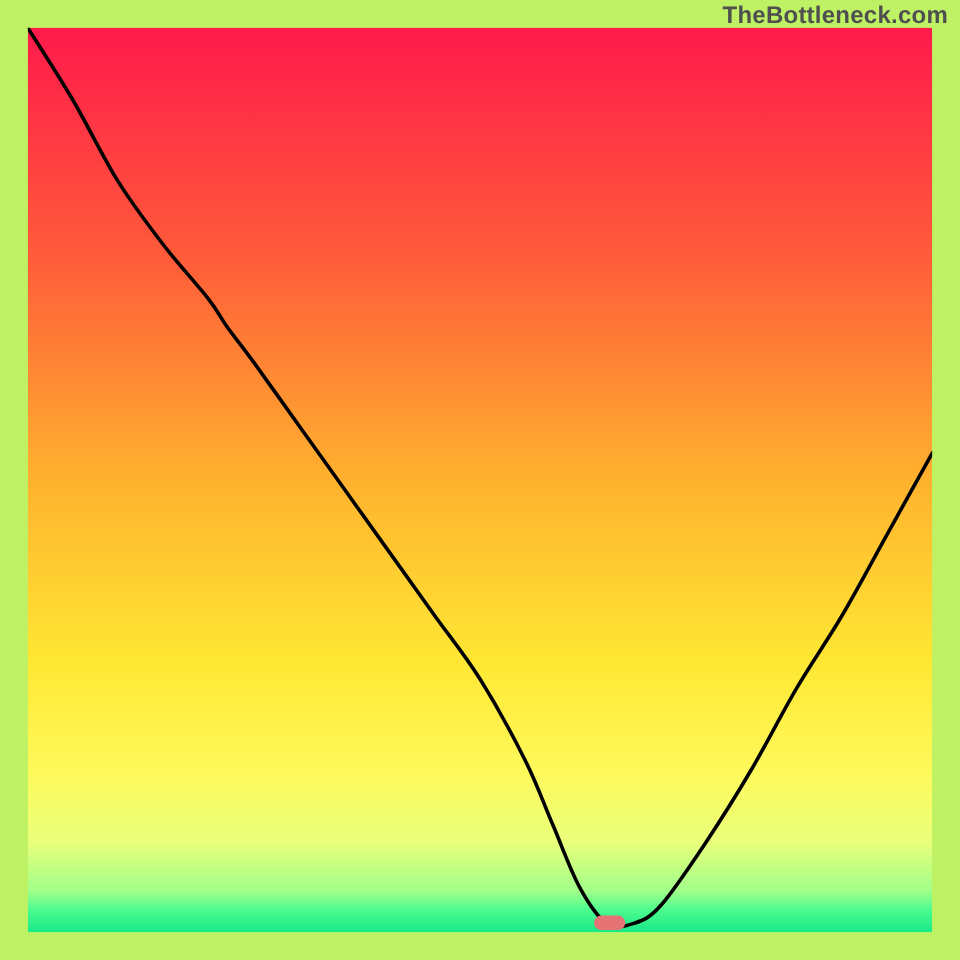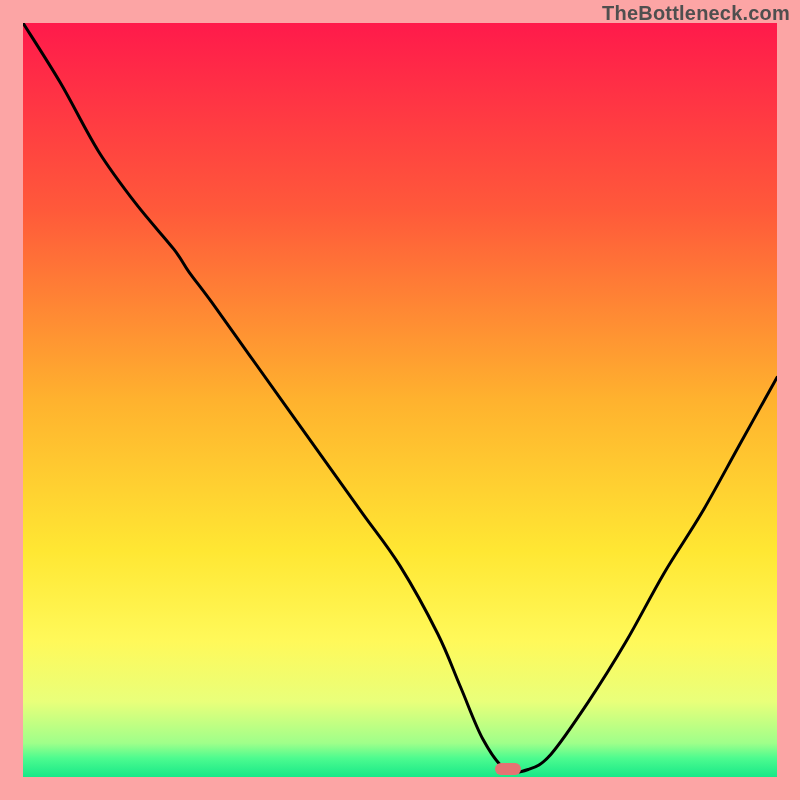--- a/index.html
+++ b/index.html
@@ -7,21 +7,21 @@
     padding: 0;
     width: 800px;
     height: 800px;
     background: #000;
     font-family: Arial, Helvetica, sans-serif;
   }
   .frame {
     position: relative;
     width: 800px;
     height: 800px;
-    background: #fca5a5;
+    background: #bef264;
   }
   .watermark {
     position: absolute;
     top: 2px;
     right: 10px;
     color: #4f4f4f;
     font-size: 20px;
     font-weight: bold;
     letter-spacing: 0.2px;
     z-index: 20;

